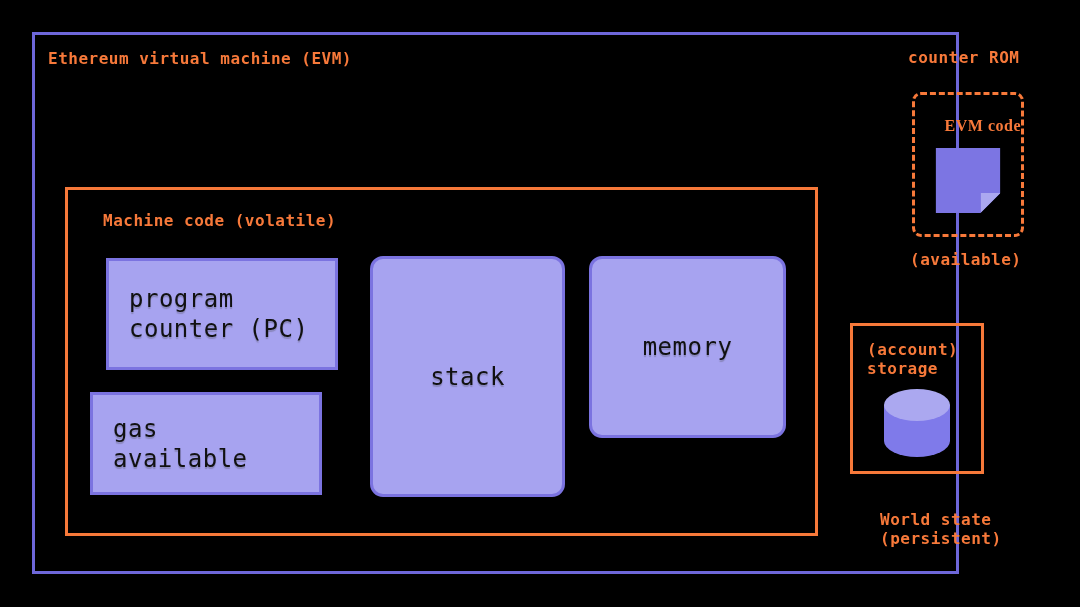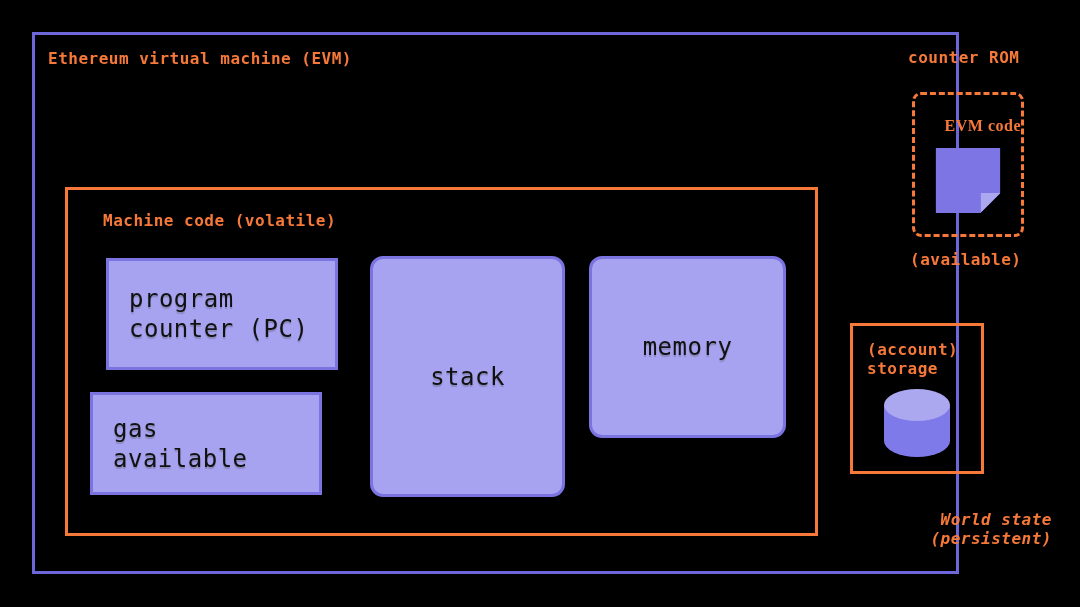--- a/index.html
+++ b/index.html
@@ -111,22 +111,21 @@
   }
   .cyl-body {
     left: 0; top: 16px;
     width: 66px; height: 52px;
     background: #7f7aea;
     border-radius: 0 0 33px 33px / 0 0 16px 16px;
   }
   .world-state-label {
     left: 880px; top: 510px;
     width: 172px;
-    text-align: right;
-    font-style: italic;
+    text-align: left;
   }
 </style>
 </head>
 <body>
 
 <div class="canvas">
 
   <div class="abs outer-frame">
     <div class="abs olabel" style="left:13px; top:14px;">Ethereum virtual machine (EVM)</div>
   </div>

